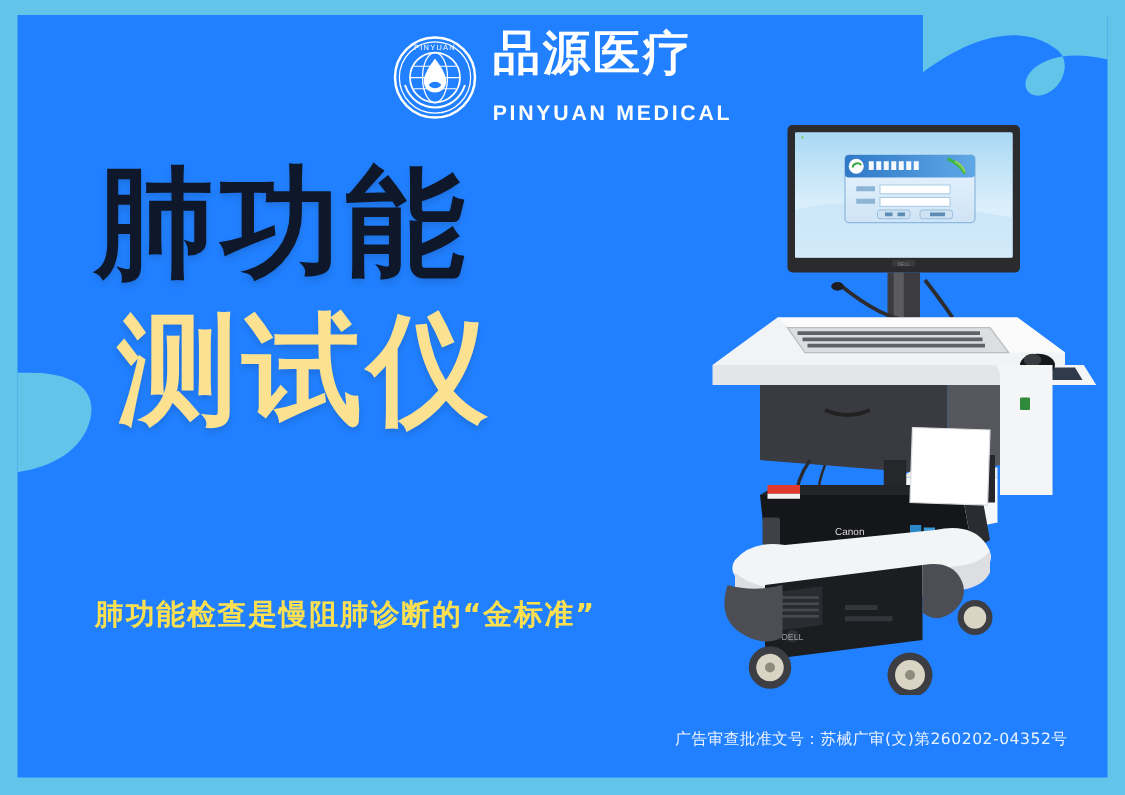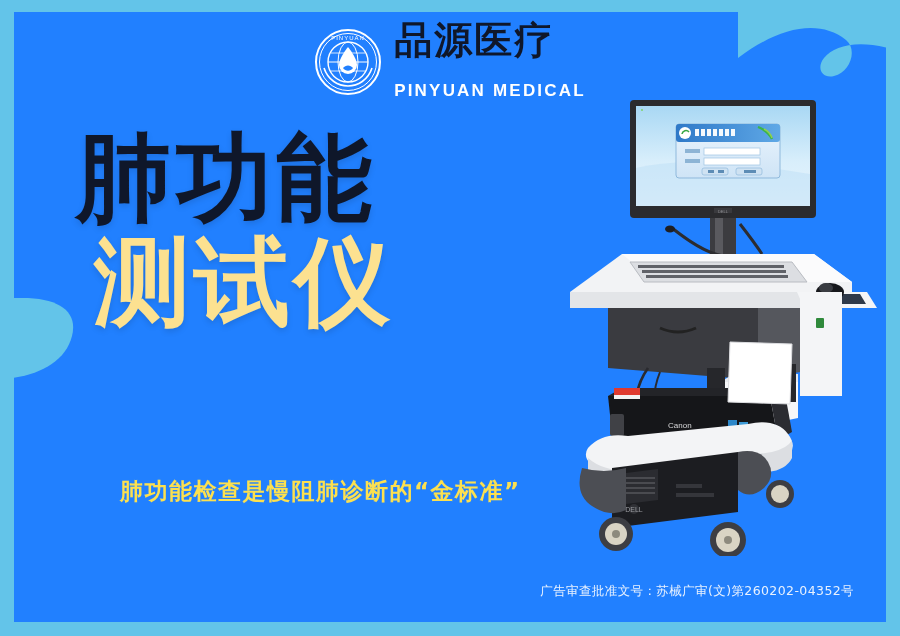--- a/index.html
+++ b/index.html
@@ -31,49 +31,48 @@
 
   
   .logo-row{
     position:absolute;left:0;right:0;top:12px;
     display:flex;align-items:center;justify-content:center;gap:12px;
   }
   .logo-mark{width:68px;height:68px;flex:0 0 auto;}
   .logo-mark svg{display:block;}
   .logo-text{display:flex;flex-direction:column;align-items:flex-start;line-height:1;}
   .brand-cn{
-    color:#0f172a;font-size:38px;font-weight:bold;letter-spacing:2px;
-    font-family:Liberation Mono, monospace;
+    color:#ffffff;font-size:38px;font-weight:bold;letter-spacing:2px;
+    font-family:Liberation Serif, serif;
   }
   .brand-en{
     color:#ffffff;font-size:17px;font-weight:bold;letter-spacing:2.2px;margin-top:20px;
     font-family:"Liberation Sans",sans-serif;
   }
 
   
   .headline{position:absolute;left:62px;top:118px;width:440px;}
   .h-line{
     font-family:"DejaVu Sans","Liberation Sans",sans-serif;
     font-weight:bold;font-size:96px;line-height:1.0;letter-spacing:4px;
     text-shadow:0 3px 6px rgba(0,0,0,.12);
   }
   .h-line.white{color:#0f172a;}
-  .h-line.cream{color:#fce190;margin-top:8px;margin-left:18px;}
+  .h-line.cream{color:#fce190;margin-top:22px;margin-left:18px;}
 
   .sub-white{
     position:absolute;left:62px;top:378px;
     color:#ffffff;font-weight:bold;font-size:33px;letter-spacing:1px;
     font-family:"DejaVu Sans","Liberation Sans",sans-serif;
     text-shadow:0 2px 4px rgba(0,0,0,.10);
   }
   .sub-yellow{
     position:absolute;left:62px;top:464px;
     color:#fce04f;font-weight:bold;font-size:23px;letter-spacing:1.5px;
     font-family:"DejaVu Sans","Liberation Sans",sans-serif;
-    margin-left:44px;
   }
 
   .footnote{
     position:absolute;right:32px;bottom:22px;
     color:#e8f1ff;font-size:12.5px;letter-spacing:.4px;
     font-family:"DejaVu Sans","Liberation Sans",sans-serif;
     text-align:center;
   }
 
   

